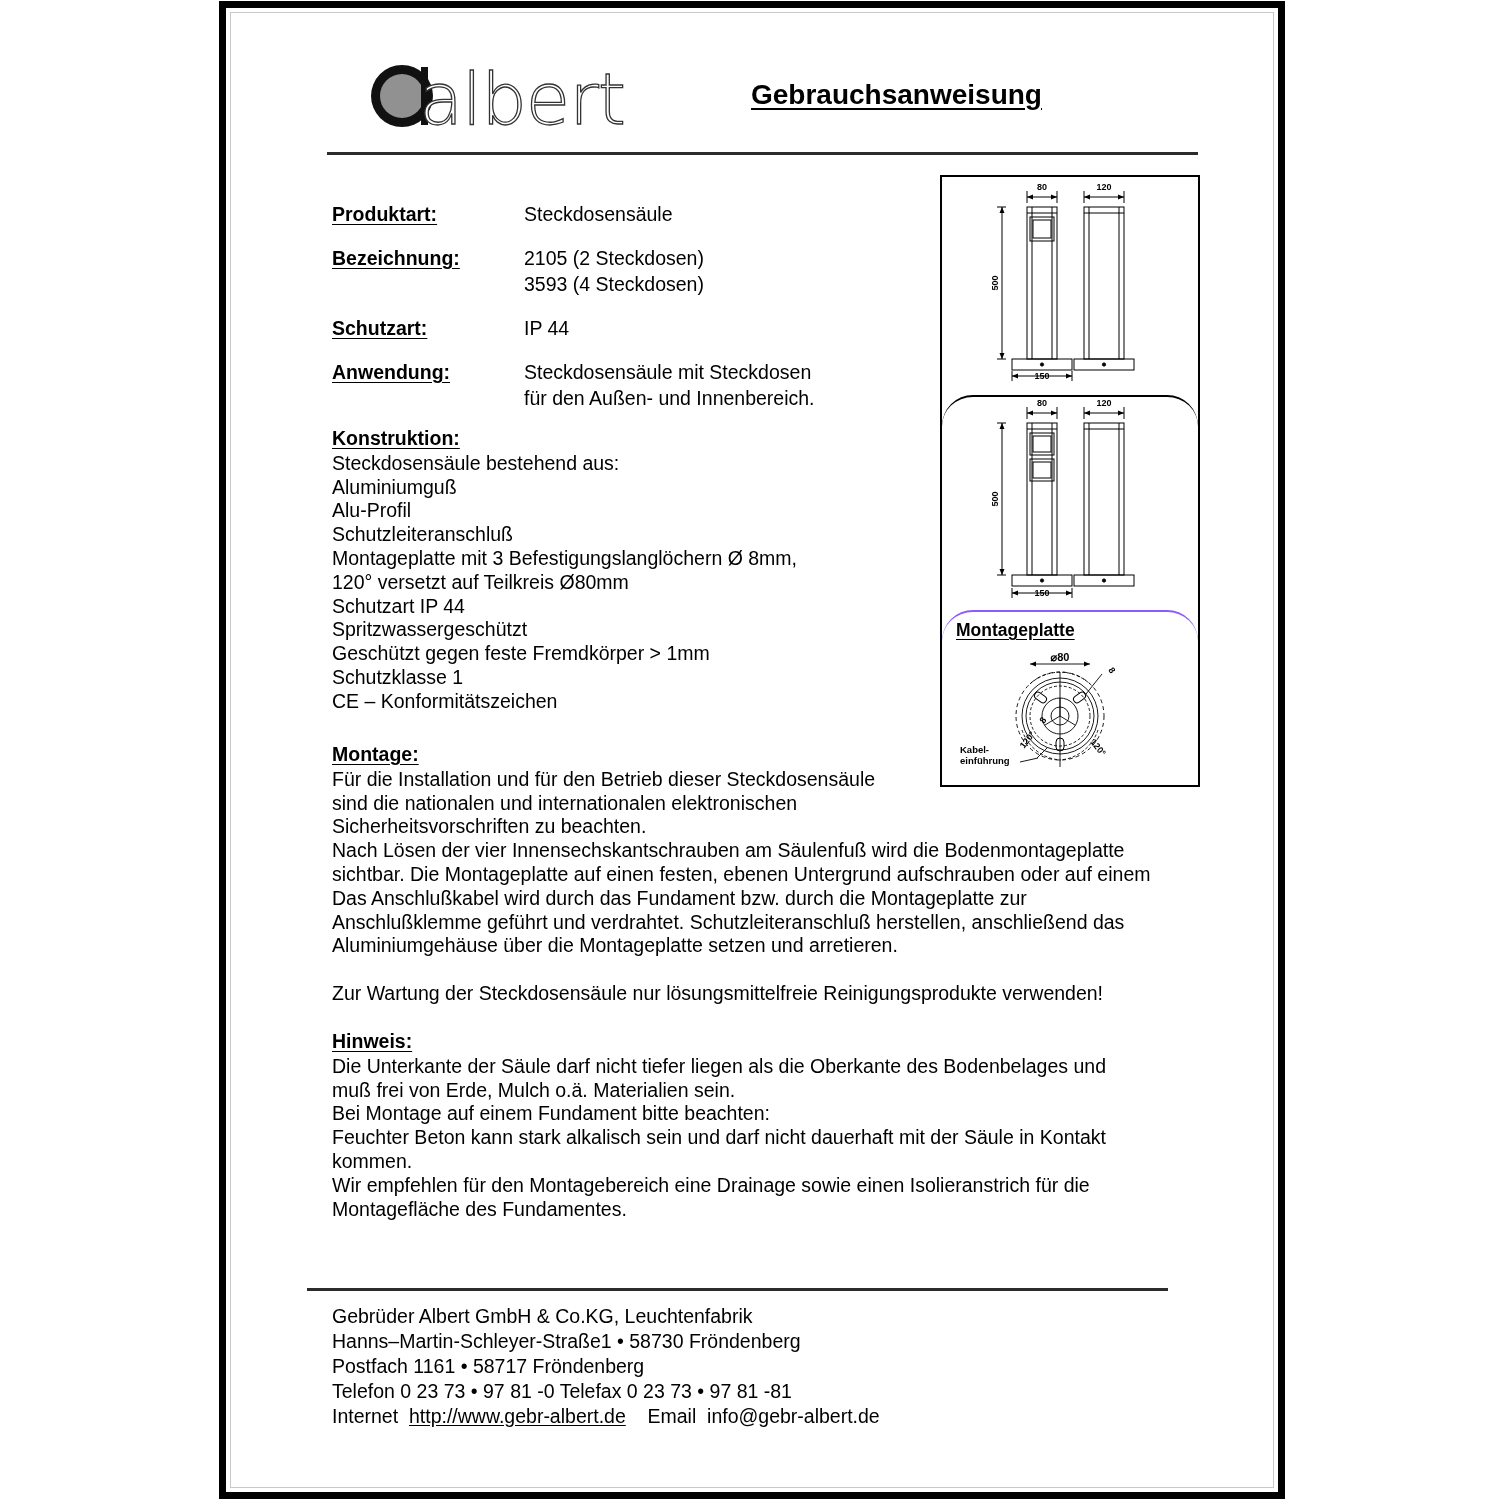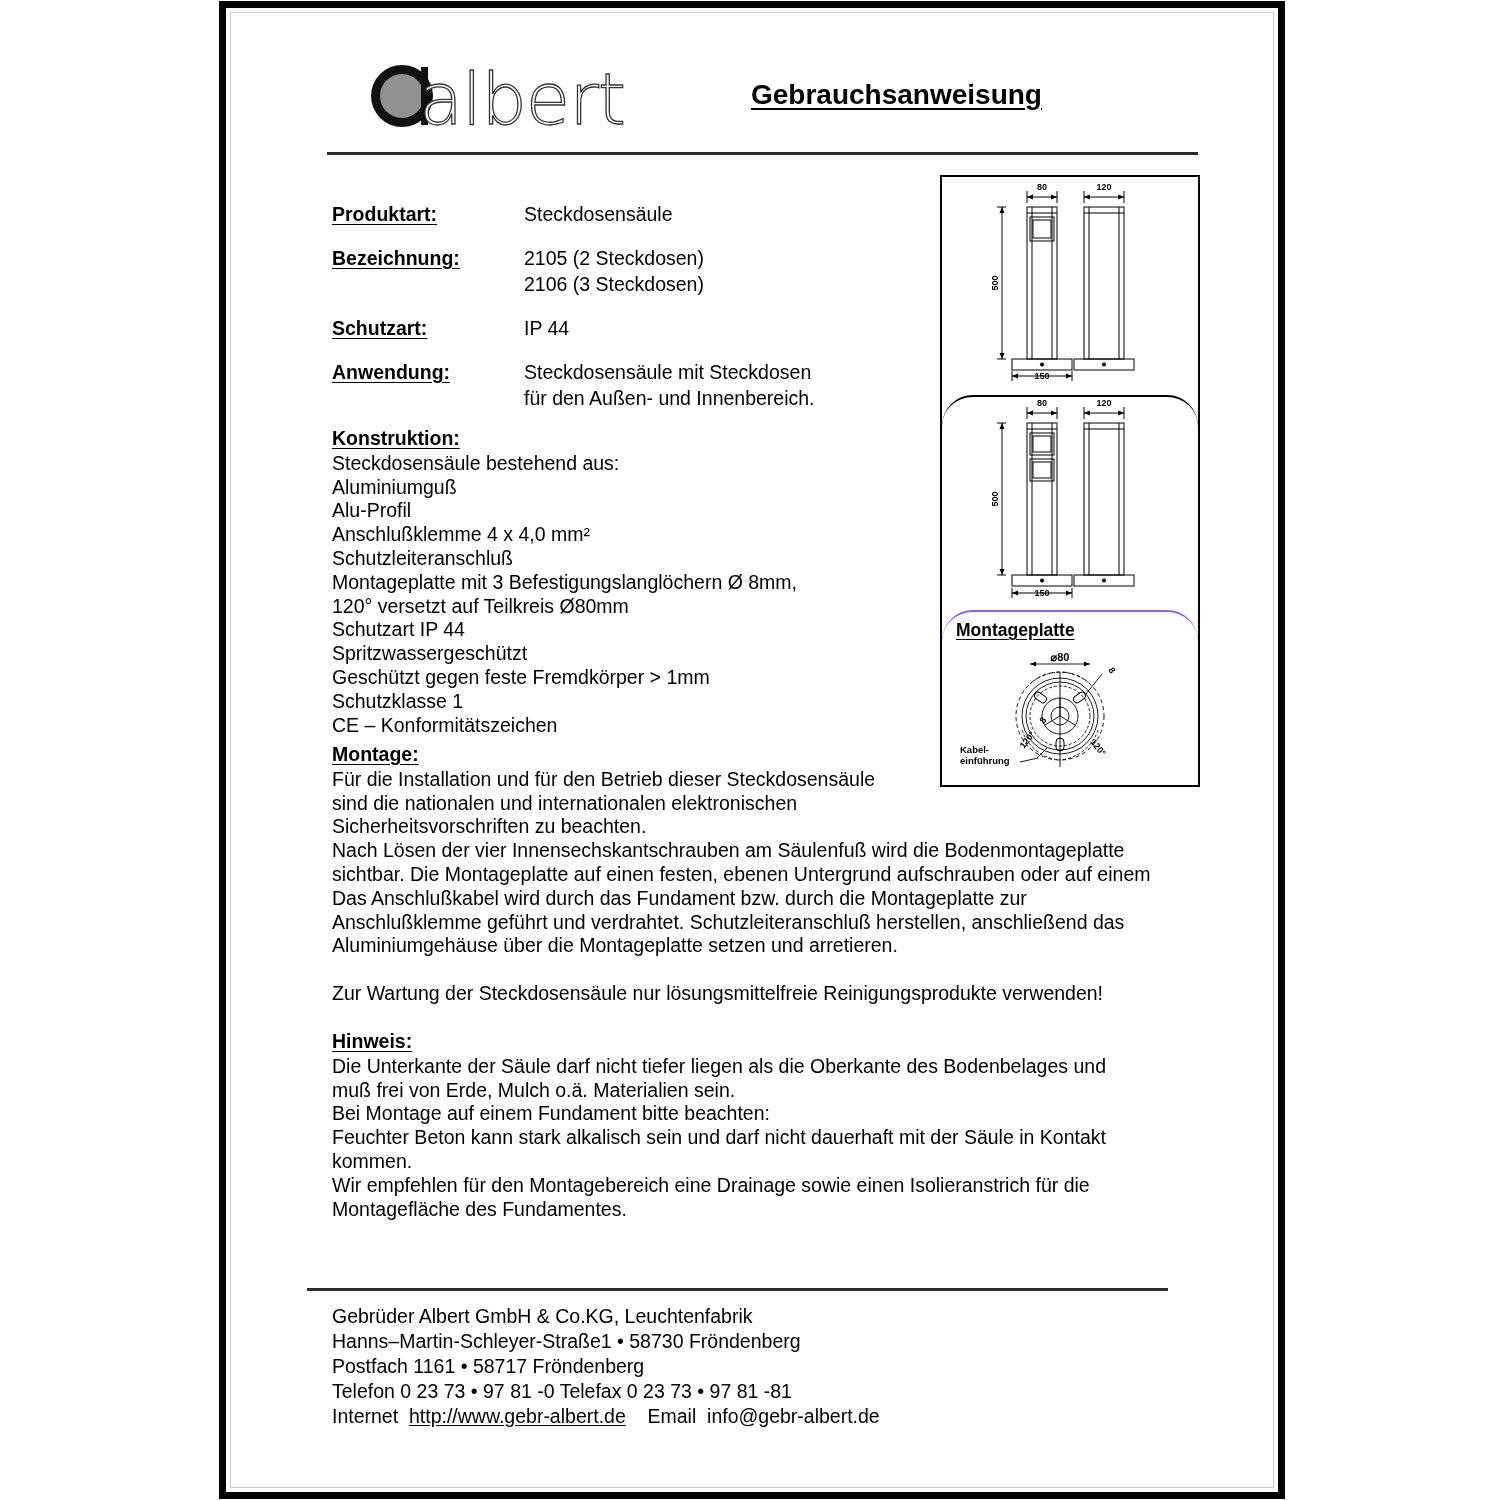--- a/index.html
+++ b/index.html
@@ -239,21 +239,21 @@
           <span class="spec-label">Produktart:</span>
           <div class="spec-values">
             <div>Steckdosensäule</div>
           </div>
         </div>
 
         <div class="spec-row">
           <span class="spec-label">Bezeichnung:</span>
           <div class="spec-values">
             <div>2105 (2 Steckdosen)</div>
-            <div>2106 (3 Steckdosen)</div>
+            <div>3593 (4 Steckdosen)</div>
           </div>
         </div>
 
         <div class="spec-row">
           <span class="spec-label">Schutzart:</span>
           <div class="spec-values">
             <div>IP 44</div>
           </div>
         </div>
 
@@ -265,21 +265,20 @@
           </div>
         </div>
 
       </div>
 
       <div class="section" id="konstruktion">
         <div class="section-heading">Konstruktion:</div>
         <div class="line">Steckdosensäule bestehend aus:</div>
         <div class="line">Aluminiumguß</div>
         <div class="line">Alu-Profil</div>
-        <div class="line">Anschlußklemme 4 x 4,0 mm²</div>
         <div class="line">Schutzleiteranschluß</div>
         <div class="line">Montageplatte mit 3 Befestigungslanglöchern Ø 8mm,</div>
         <div class="line">120° versetzt auf Teilkreis Ø80mm</div>
         <div class="line">Schutzart IP 44</div>
         <div class="line">Spritzwassergeschützt</div>
         <div class="line">Geschützt  gegen feste Fremdkörper &gt; 1mm</div>
         <div class="line">Schutzklasse 1</div>
         <div class="line">CE – Konformitätszeichen</div>
       </div>
 

